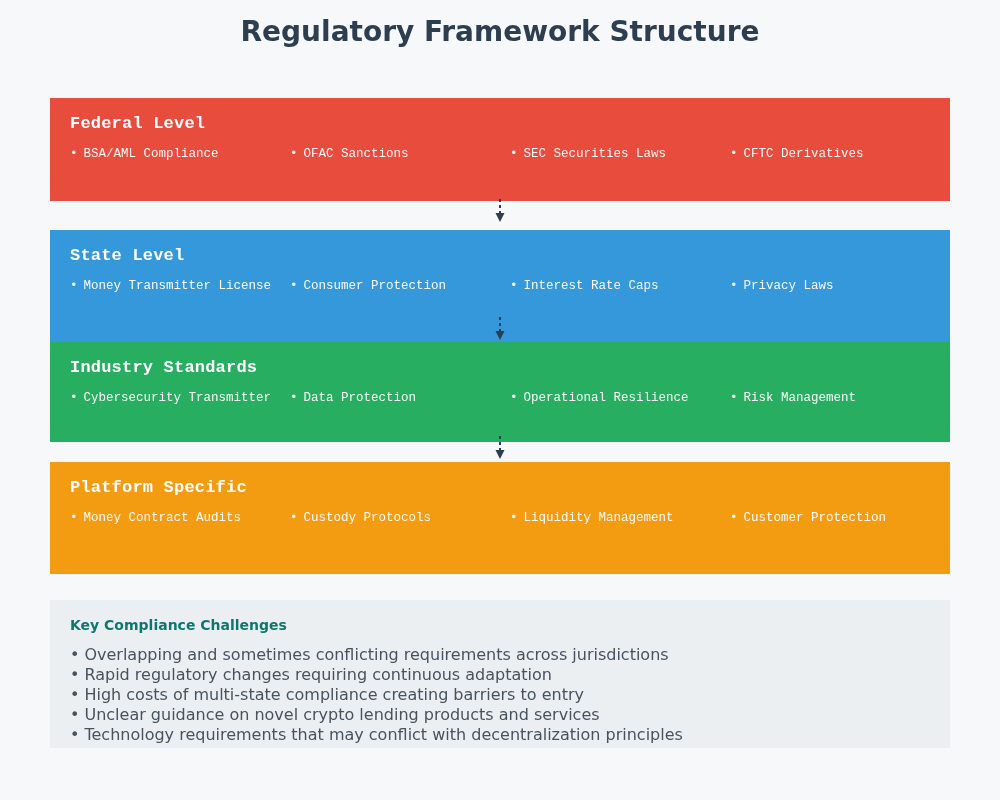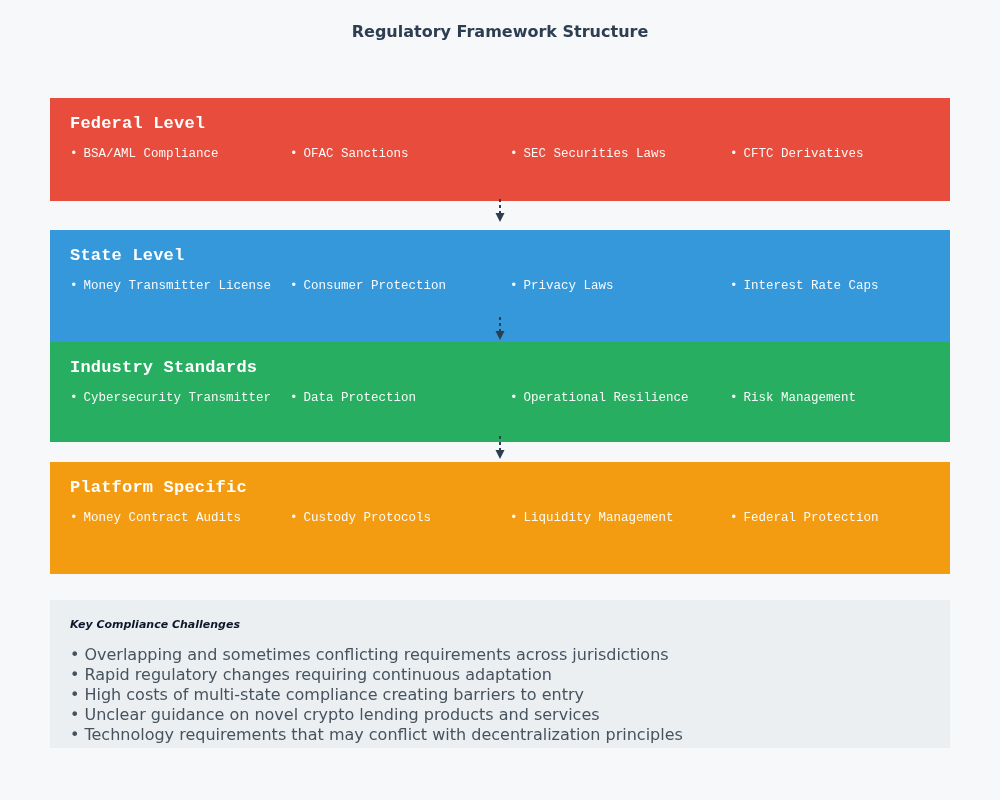--- a/index.html
+++ b/index.html
@@ -4,21 +4,21 @@
 <style>
   html,body{margin:0;padding:0;}
   body{
     width:1000px;height:800px;
     font-family:"DejaVu Sans","Liberation Sans",sans-serif;
     position:relative;overflow:hidden;
   }
   .page{position:absolute;inset:0;background:#f6f8fa;}
   .hdr{position:absolute;top:18px;left:0;width:1000px;text-align:center;}
   .hdr h1{
-    margin:0;font-size:16px;line-height:28px;font-weight:bold;color:#2c3e50;
+    margin:0;font-size:28px;line-height:28px;font-weight:bold;color:#2c3e50;
   }
   .hdr .sub{
     margin-top:7px;font-size:13px;line-height:17px;color:#8a9196;
   }
   .band{
     position:absolute;left:50px;width:900px;box-sizing:border-box;
     padding:13px 20px;color:#ffffff;font-family:Liberation Mono, monospace;
   }
   .band h2{
     margin:0;font-size:17px;line-height:25px;font-weight:bold;letter-spacing:.2px;
@@ -35,21 +35,21 @@
   #band-3{top:462px;height:112px;}
   .arrow{position:absolute;left:494px;width:12px;height:24px;color:#2c3e50;}
   #arrow-0{top:199px;}
   #arrow-1{top:317px;}
   #arrow-2{top:436px;}
   .challenges{
     position:absolute;left:50px;top:600px;width:900px;height:148px;
     box-sizing:border-box;padding:14px 20px;
   }
   .challenges h3{
-    margin:0;font-size:11px;line-height:22px;font-weight:bold;color:#0f172a;font-style:italic;
+    margin:0;font-size:14px;line-height:22px;font-weight:bold;color:#0f766e;
   }
   .challenges .clist{margin-top:9px;}
   .citem{
     font-size:16px;line-height:20px;color:#46535f;white-space:nowrap;
   }
   .citem .bullet{margin-right:5px;}
 </style>
 </head>
 <body>
 
@@ -72,22 +72,22 @@
   <svg class="arrow" id="arrow-0" viewBox="0 0 12 24">
     <line x1="6" y1="0" x2="6" y2="14" stroke="currentColor" stroke-width="2" stroke-dasharray="3 3"></line>
     <path d="M1.5,14 L10.5,14 L6,23 Z" fill="currentColor"></path>
   </svg>
 
   <section class="band" id="band-1" style="background: rgb(52, 152, 219);">
     <h2>State Level</h2>
     <div class="items">
       <span class="item"><span class="bullet">•</span><span>Money Transmitter License</span></span>
       <span class="item"><span class="bullet">•</span><span>Consumer Protection</span></span>
+      <span class="item"><span class="bullet">•</span><span>Interest Rate Caps</span></span>
       <span class="item"><span class="bullet">•</span><span>Privacy Laws</span></span>
-      <span class="item"><span class="bullet">•</span><span>Interest Rate Caps</span></span>
     </div>
   </section>
 
   <svg class="arrow" id="arrow-1" viewBox="0 0 12 24">
     <line x1="6" y1="0" x2="6" y2="14" stroke="currentColor" stroke-width="2" stroke-dasharray="3 3"></line>
     <path d="M1.5,14 L10.5,14 L6,23 Z" fill="currentColor"></path>
   </svg>
 
   <section class="band" id="band-2" style="background: rgb(39, 174, 96);">
     <h2>Industry Standards</h2>
@@ -103,21 +103,21 @@
     <line x1="6" y1="0" x2="6" y2="14" stroke="currentColor" stroke-width="2" stroke-dasharray="3 3"></line>
     <path d="M1.5,14 L10.5,14 L6,23 Z" fill="currentColor"></path>
   </svg>
 
   <section class="band" id="band-3" style="background: rgb(243, 156, 18);">
     <h2>Platform Specific</h2>
     <div class="items">
       <span class="item"><span class="bullet">•</span><span>Money Contract Audits</span></span>
       <span class="item"><span class="bullet">•</span><span>Custody Protocols</span></span>
       <span class="item"><span class="bullet">•</span><span>Liquidity Management</span></span>
-      <span class="item"><span class="bullet">•</span><span>Federal Protection</span></span>
+      <span class="item"><span class="bullet">•</span><span>Customer Protection</span></span>
     </div>
   </section>
 
   <section class="challenges" style="background: rgb(236, 239, 241);">
     <h3>Key Compliance Challenges</h3>
     <div class="clist">
       <div class="citem"><span class="bullet">•</span><span>Overlapping and sometimes conflicting requirements across jurisdictions</span></div>
       <div class="citem"><span class="bullet">•</span><span>Rapid regulatory changes requiring continuous adaptation</span></div>
       <div class="citem"><span class="bullet">•</span><span>High costs of multi-state compliance creating barriers to entry</span></div>
       <div class="citem"><span class="bullet">•</span><span>Unclear guidance on novel crypto lending products and services</span></div>

